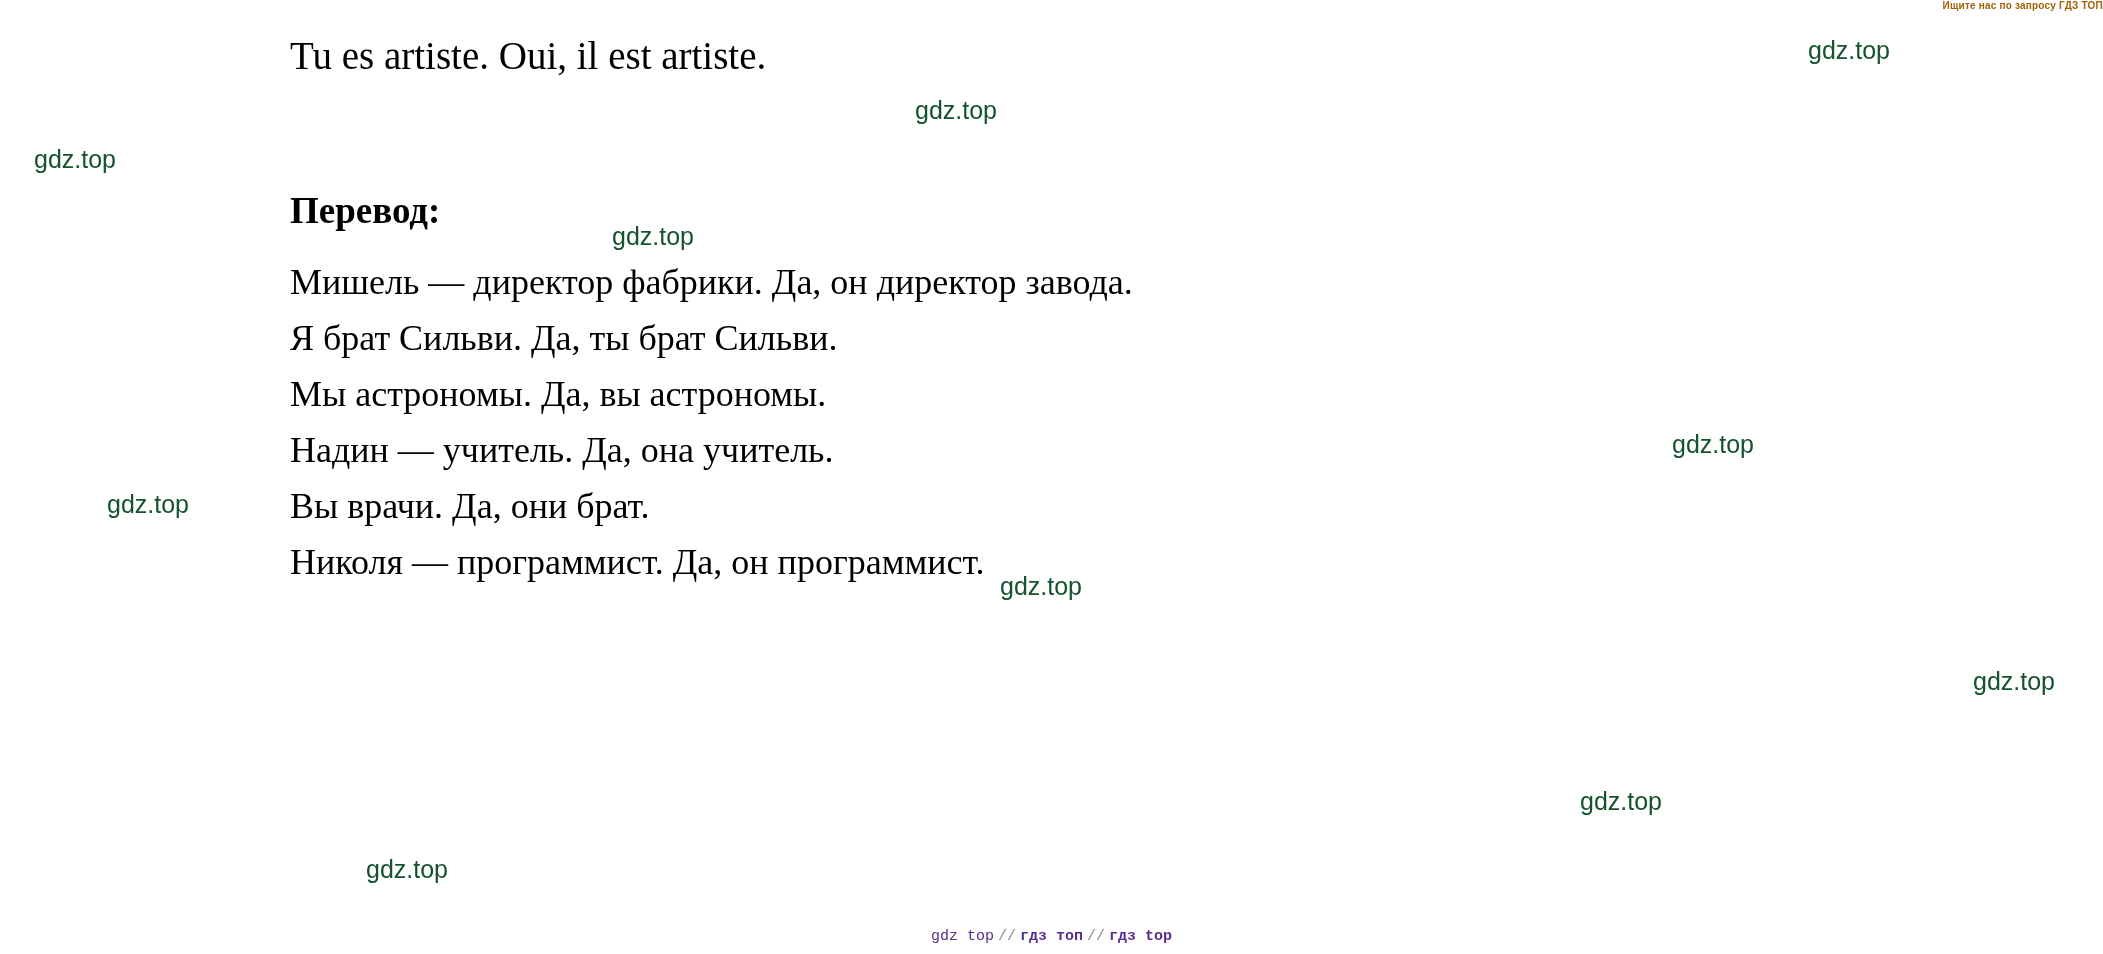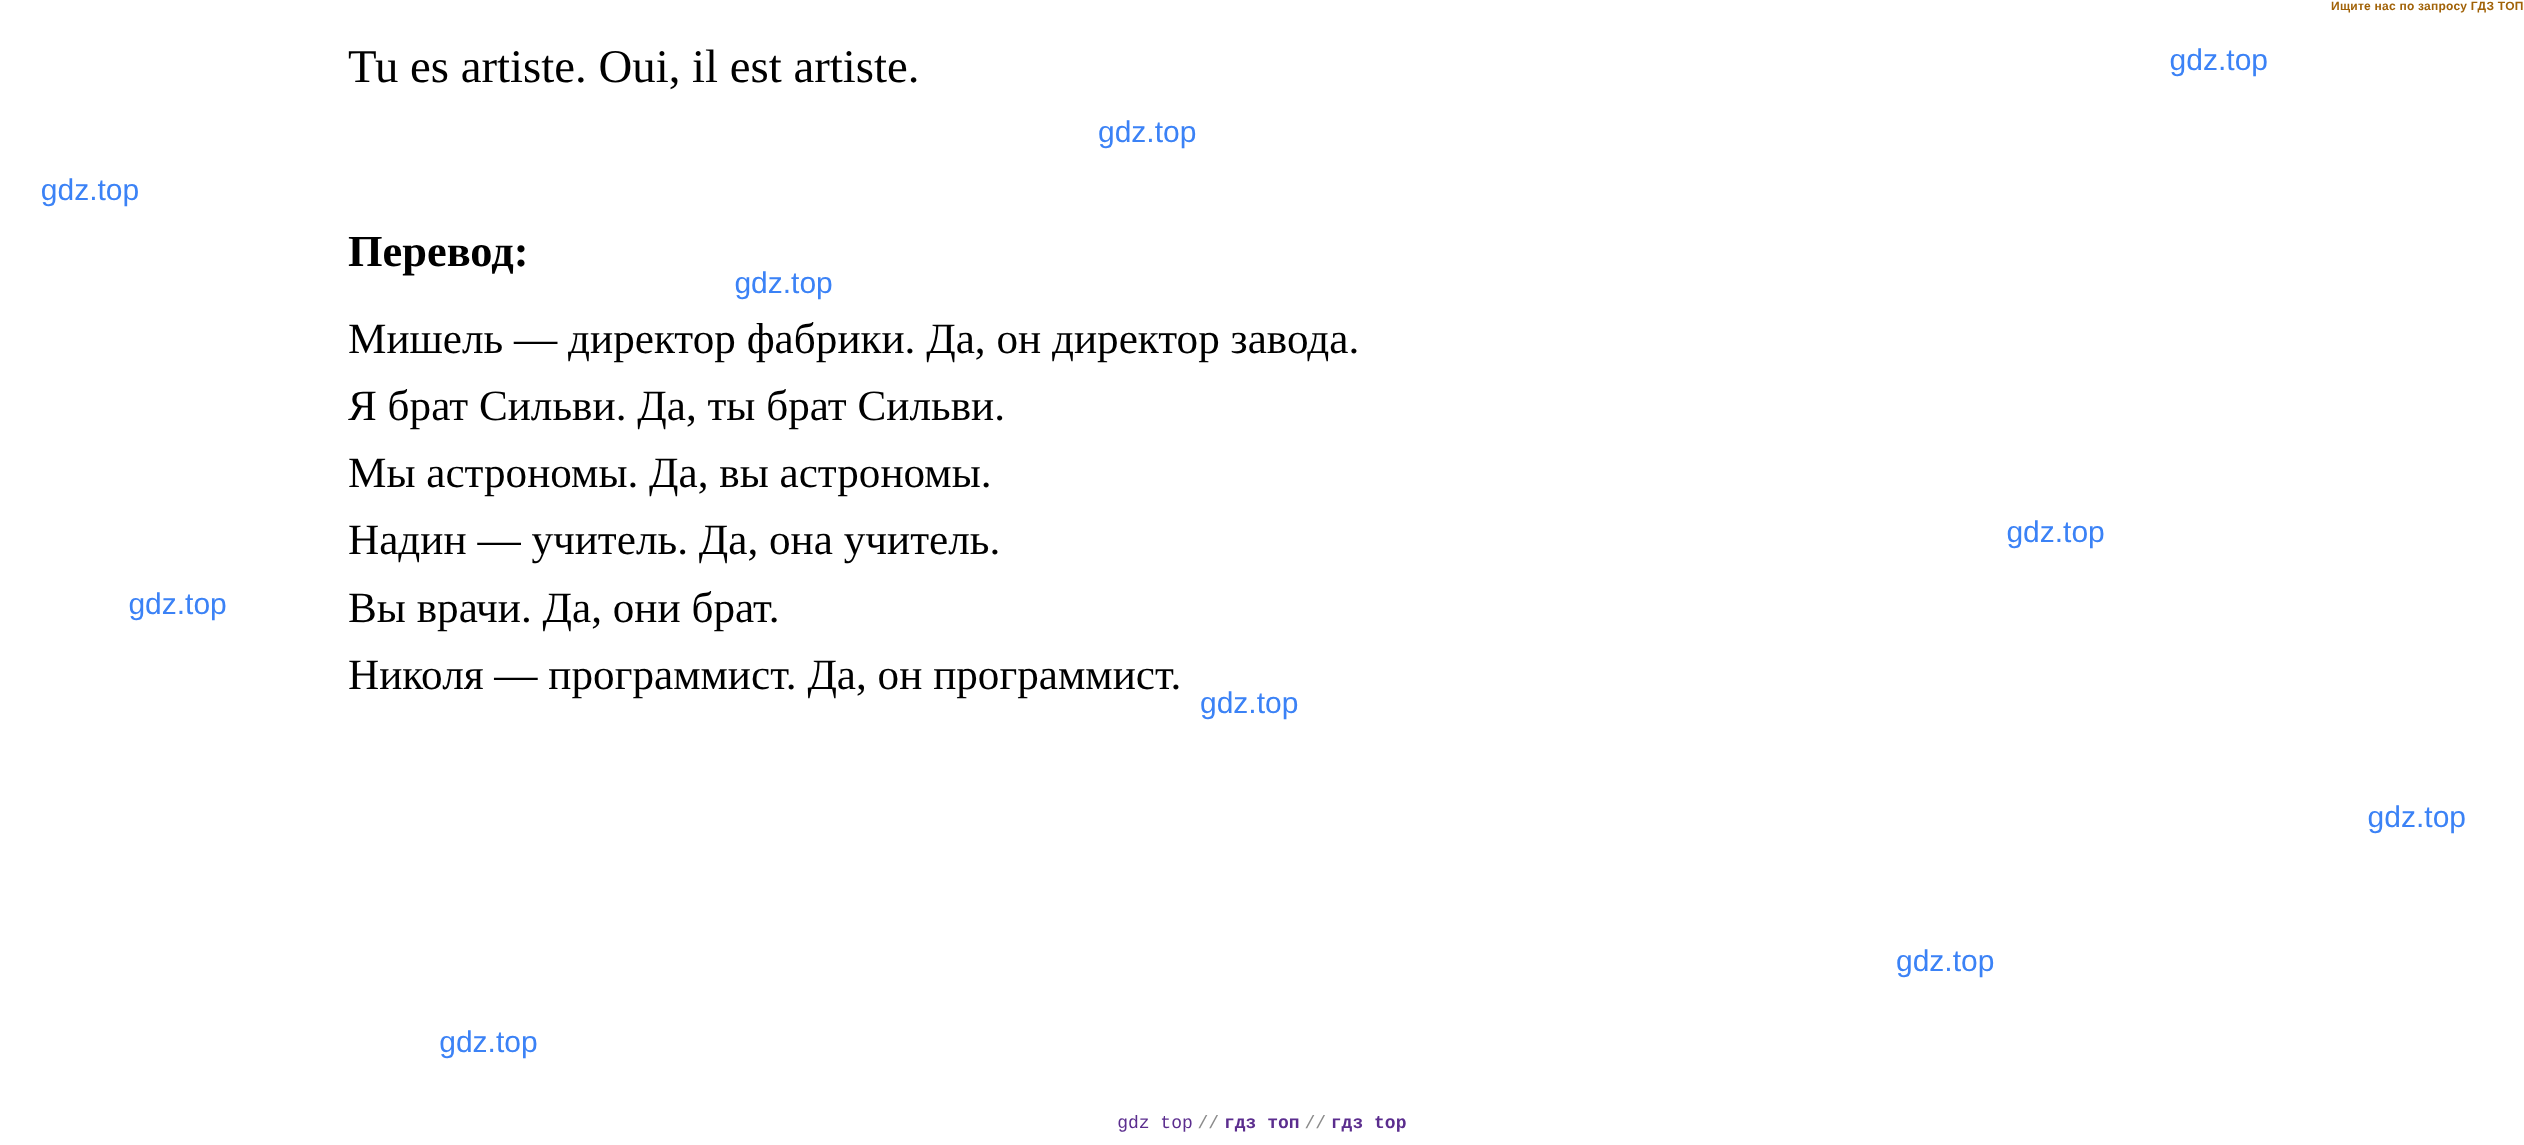--- a/index.html
+++ b/index.html
@@ -60,21 +60,21 @@
     font-family: "Liberation Serif", serif;
     font-size: 36px;
     line-height: 56px;
     white-space: nowrap;
   }
 
   .wm {
     position: absolute;
     font-family: "Liberation Sans", sans-serif;
     font-size: 25px;
-    color: #3b82f6;
+    color: #14532d;
     white-space: nowrap;
     pointer-events: none;
   }
 
   .footer {
     position: absolute;
     left: 0;
     top: 928px;
     width: 2103px;
     text-align: center;

